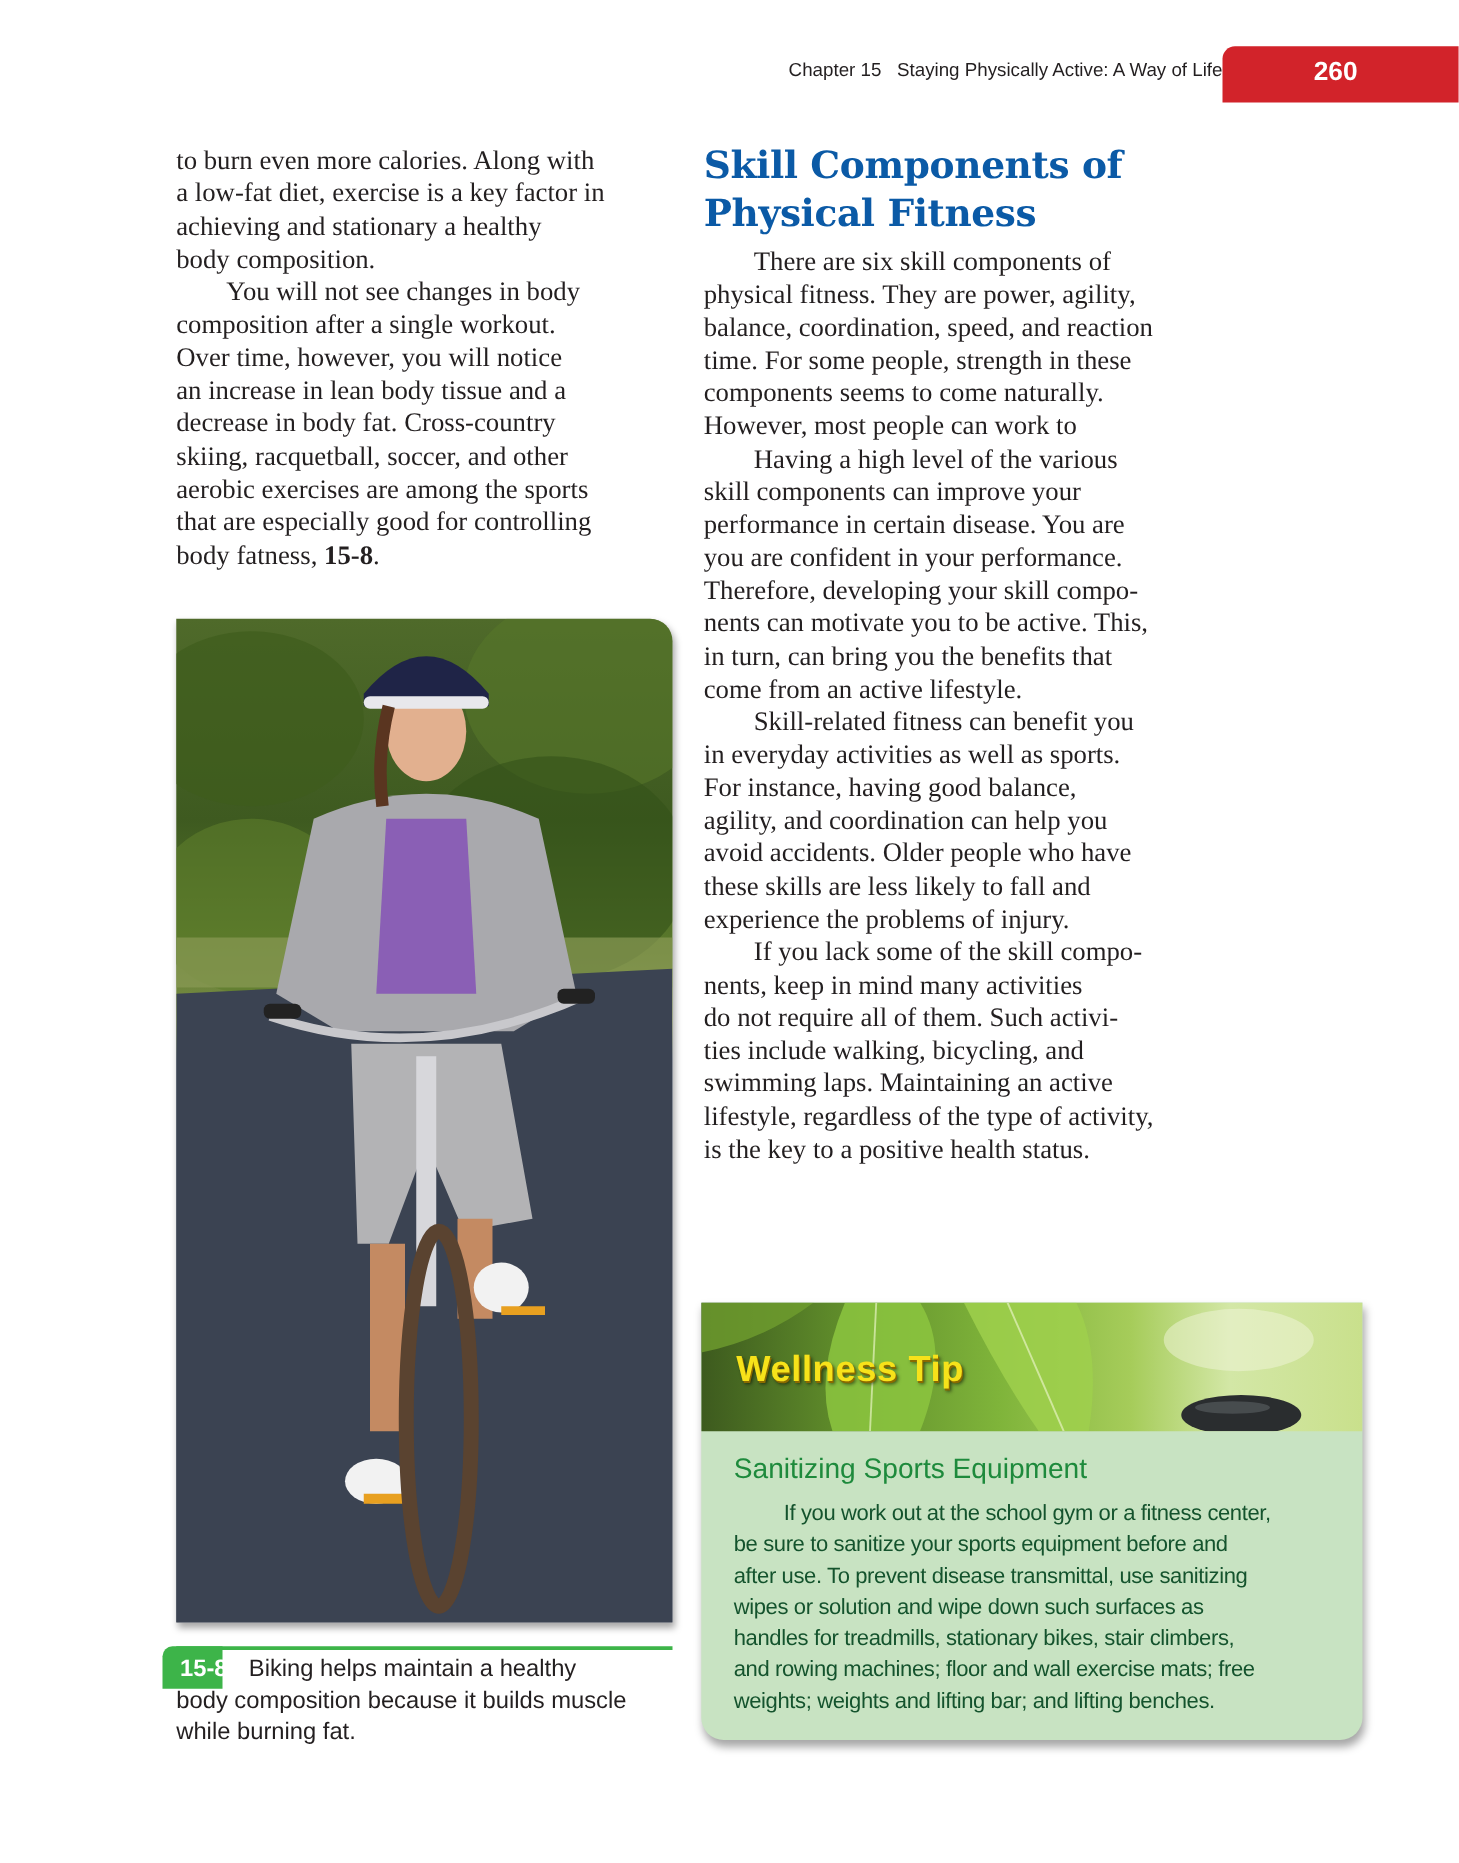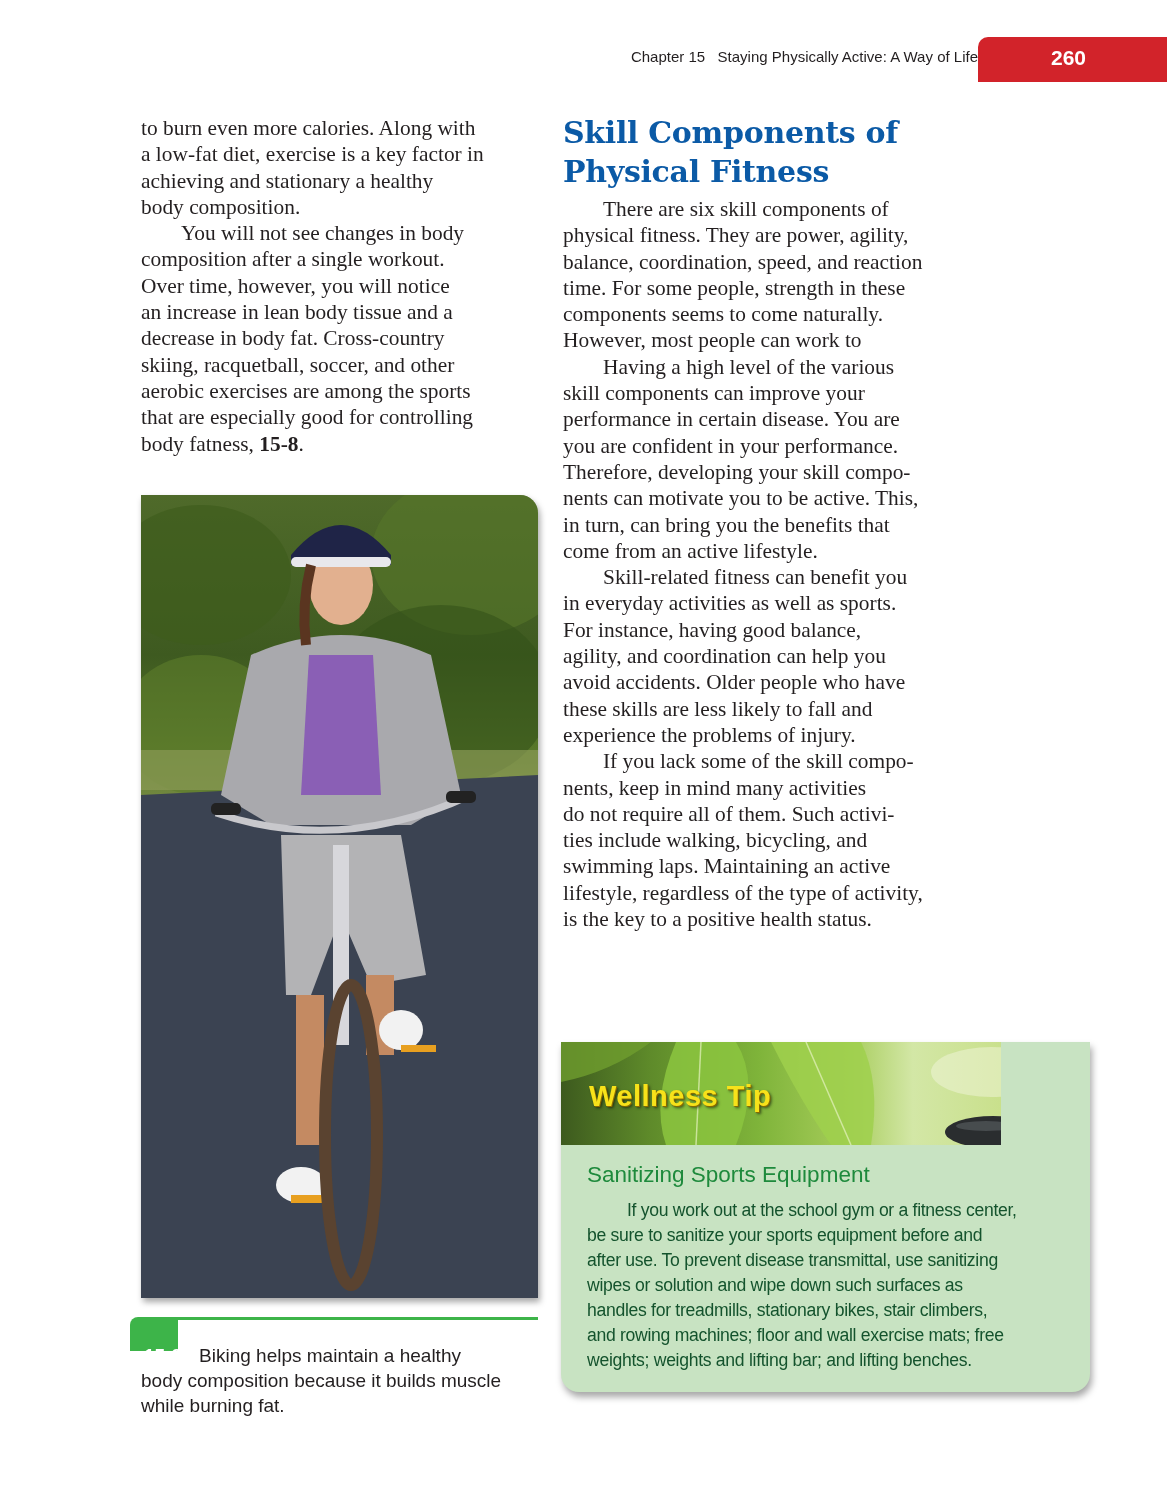--- a/index.html
+++ b/index.html
@@ -42,32 +42,32 @@
   .photo svg { position: absolute; left: 0; top: 0; }
 
   
   .caption-rule { position: absolute; left: 141px; top: 1317px; width: 397px; height: 3px; background: #3db449; }
   .caption-tag {
     position: absolute; left: 130px; top: 1317px; width: 48px; height: 34px; background: #3db449;
     border-top-left-radius: 8px;
   }
   .caption-text {
     position: absolute; left: 141px; top: 1323px; width: 400px;
-    font-family: "Liberation Sans", sans-serif; font-size: 19px; line-height: 25px; color: #231f20; margin-top: 20px;
+    font-family: "Liberation Sans", sans-serif; font-size: 19px; line-height: 25px; color: #231f20;
   }
   .caption-text .fig-num { color: #ffffff; font-weight: bold; margin-right: 20px; position: relative; left: 3px; }
 
   
   .tip-box {
     position: absolute; left: 561px; top: 1042px; width: 529px; height: 350px;
     background: #c8e3c2; border-bottom-left-radius: 18px; border-bottom-right-radius: 18px;
     box-shadow: 2px 5px 7px rgba(0,0,0,0.35); overflow: hidden;
   }
   .tip-header {
-    position: absolute; left: 0; top: 0; width: 440px; height: 103px; overflow: hidden;
+    position: absolute; left: 0; top: 0; width: 529px; height: 103px; overflow: hidden;
     background: linear-gradient(90deg, #3d5a1e 0%, #5e8a2a 20%, #7fb43a 45%, #a6cc5a 65%, #d3e7a6 80%, #c9e08c 100%);
   }
   .tip-header svg { position: absolute; left: 0; top: 0; }
   .tip-title {
     position: absolute; left: 28px; top: 38px;
     font-family: "Liberation Sans", sans-serif; font-weight: bold; font-size: 29px; color: #f7e21a;
     text-shadow: 1px 1px 0 #8a6a00, 2px 2px 3px rgba(0,0,0,0.6);
     letter-spacing: 0.5px;
   }
   .tip-subtitle {

